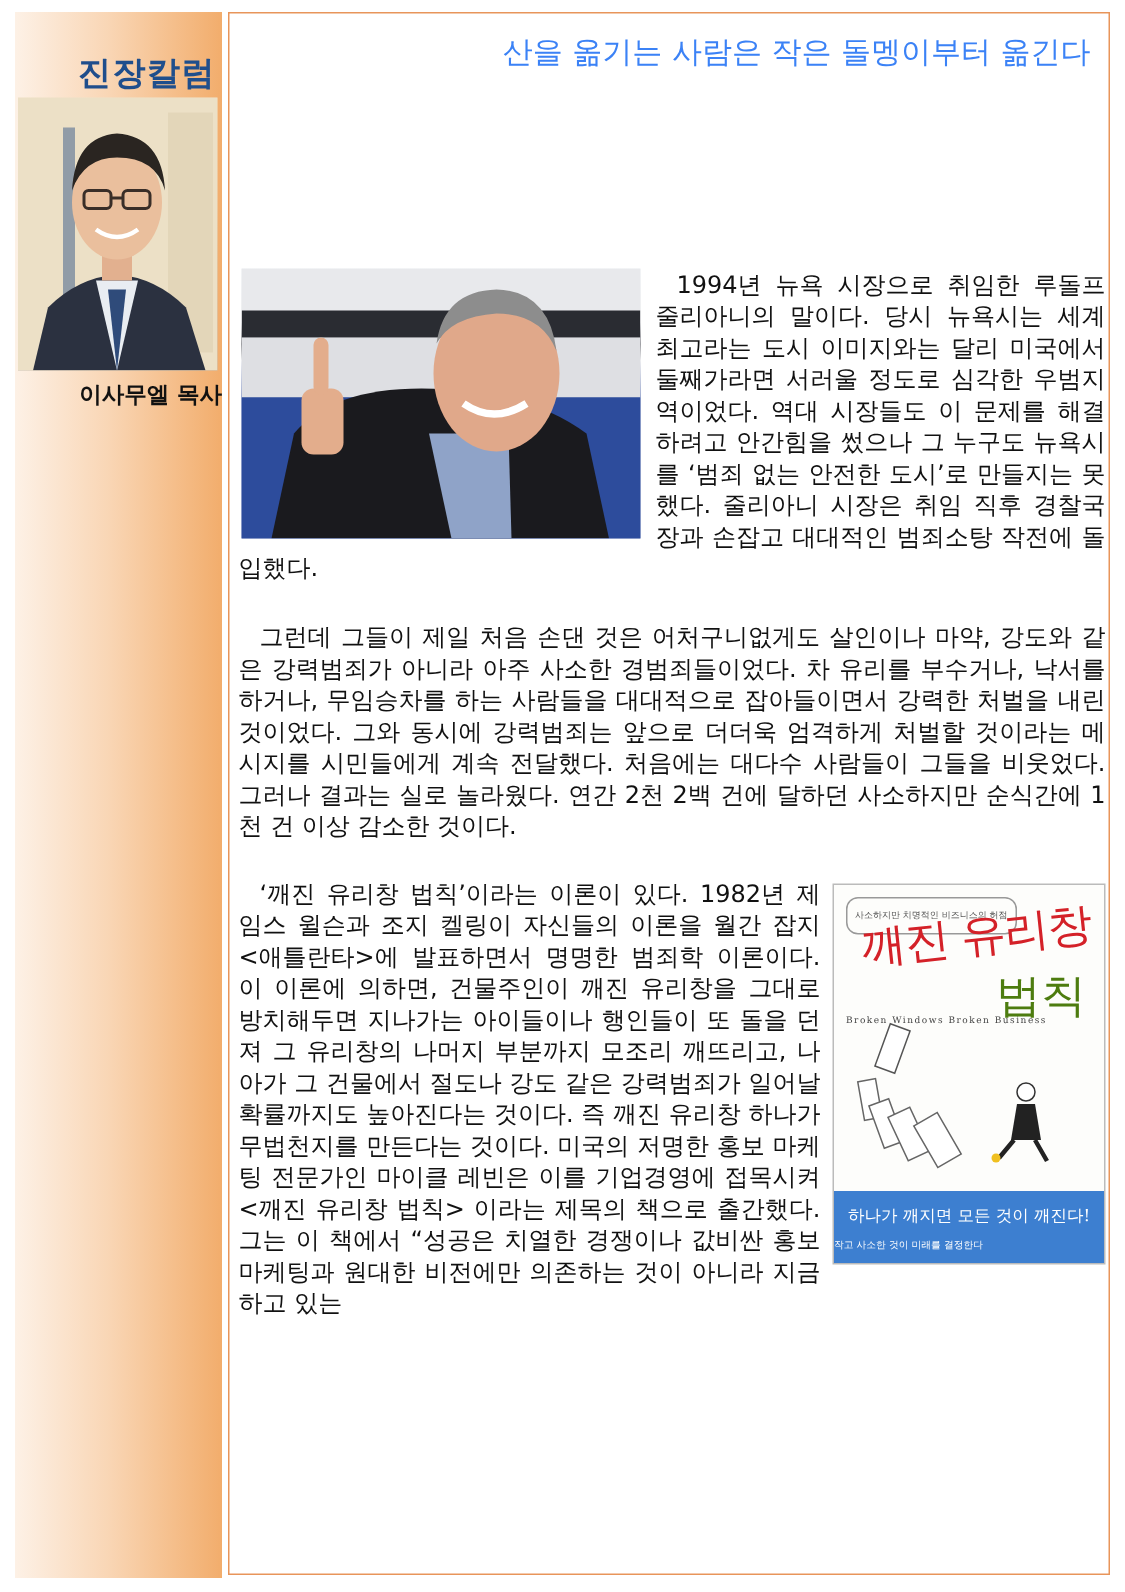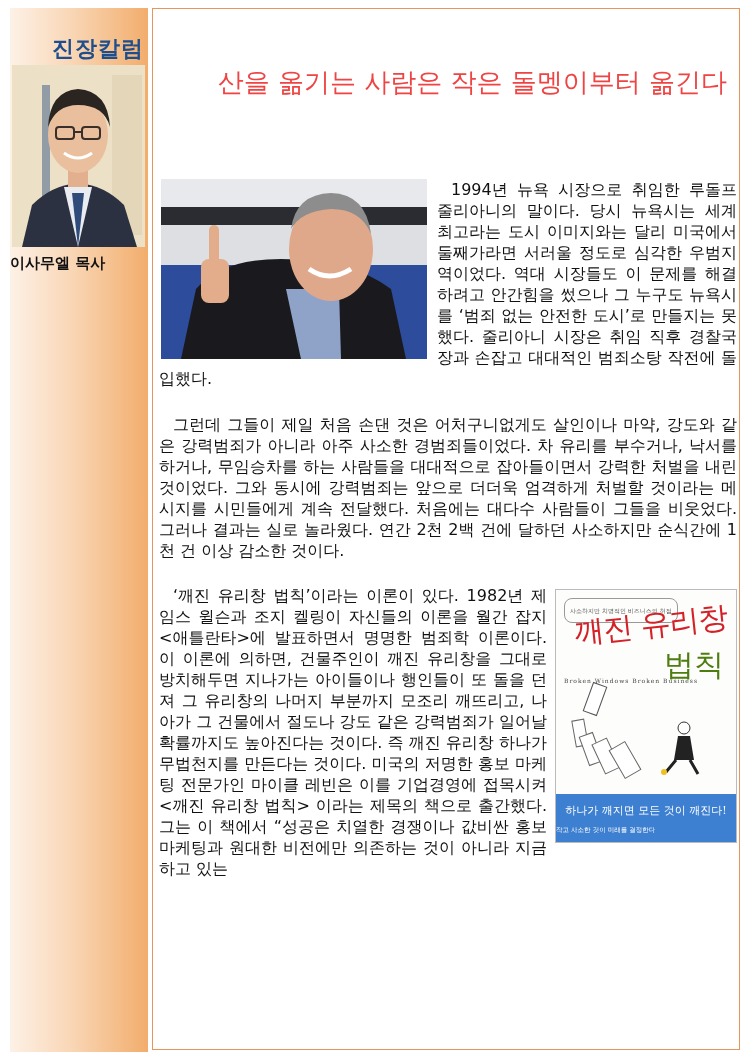--- a/index.html
+++ b/index.html
@@ -5,25 +5,25 @@
   html, body { margin:0; padding:0; background:#ffffff; }
   body { width:750px; height:1061px; position:relative; overflow:hidden;
          font-family:"DejaVu Sans", sans-serif; color:#111; }
   .sidebar { position:absolute; left:10px; top:8px; width:138px; height:1044px;
              background:linear-gradient(to right, #fdf1e6 0%, #f9d6b5 45%, #f2ad6c 100%); }
   .column-label { position:absolute; right:4px; top:26px; font-size:22px; font-weight:bold;
                   color:#1f4e8c; letter-spacing:1px; font-family:"DejaVu Sans", sans-serif; }
   .portrait { position:absolute; left:2px; top:57px; width:133px; height:182px;
               background:linear-gradient(180deg,#efe2c8 0%,#e8d9bd 40%,#d8cbb3 60%,#c9bfae 100%); overflow:hidden; }
   .portrait svg { width:100%; height:100%; display:block; }
-  .author-name { position:absolute; left:0; width:138px; top:246px; text-align:left;
+  .author-name { position:absolute; left:0; width:138px; top:246px; text-align:right;
                  font-size:15px; font-weight:bold; color:#111; }
   .frame { position:absolute; left:152px; top:8px; width:588px; height:1042px;
            border:1.5px solid #e8955a; box-sizing:border-box; }
-  .title { position:absolute; right:12px; top:12px; font-size:26px; color:#ef4444; white-space:nowrap;margin-top:44px; }
+  .title { position:absolute; right:12px; top:12px; font-size:20px; color:#3b82f6; white-space:nowrap; }
   .quote { position:absolute; left:6px; top:68px; width:575px; font-size:16.5px; line-height:33px;
            color:#b5121b; text-indent:18px; }
   .article { position:absolute; left:6px; top:170px; width:578px; font-size:16px; line-height:21px;
              text-align:justify; color:#111; }
   .article p { margin:0 0 24.5px 0; text-indent:14px; }
   .photo-giuliani { float:left; width:266px; height:180px; margin:0 10px 4px 2px;
                     background:linear-gradient(180deg,#e9eaee 0%,#dcdde2 20%,#2c2f36 28%,#dfe0e3 34%,#2c4a9a 48%,#2c4a9a 100%);
                     overflow:hidden; position:relative; }
   .photo-giuliani svg { width:100%; height:100%; display:block; }
   .book-cover { float:right; width:180px; height:252px; margin:4px 0 4px 8px;

